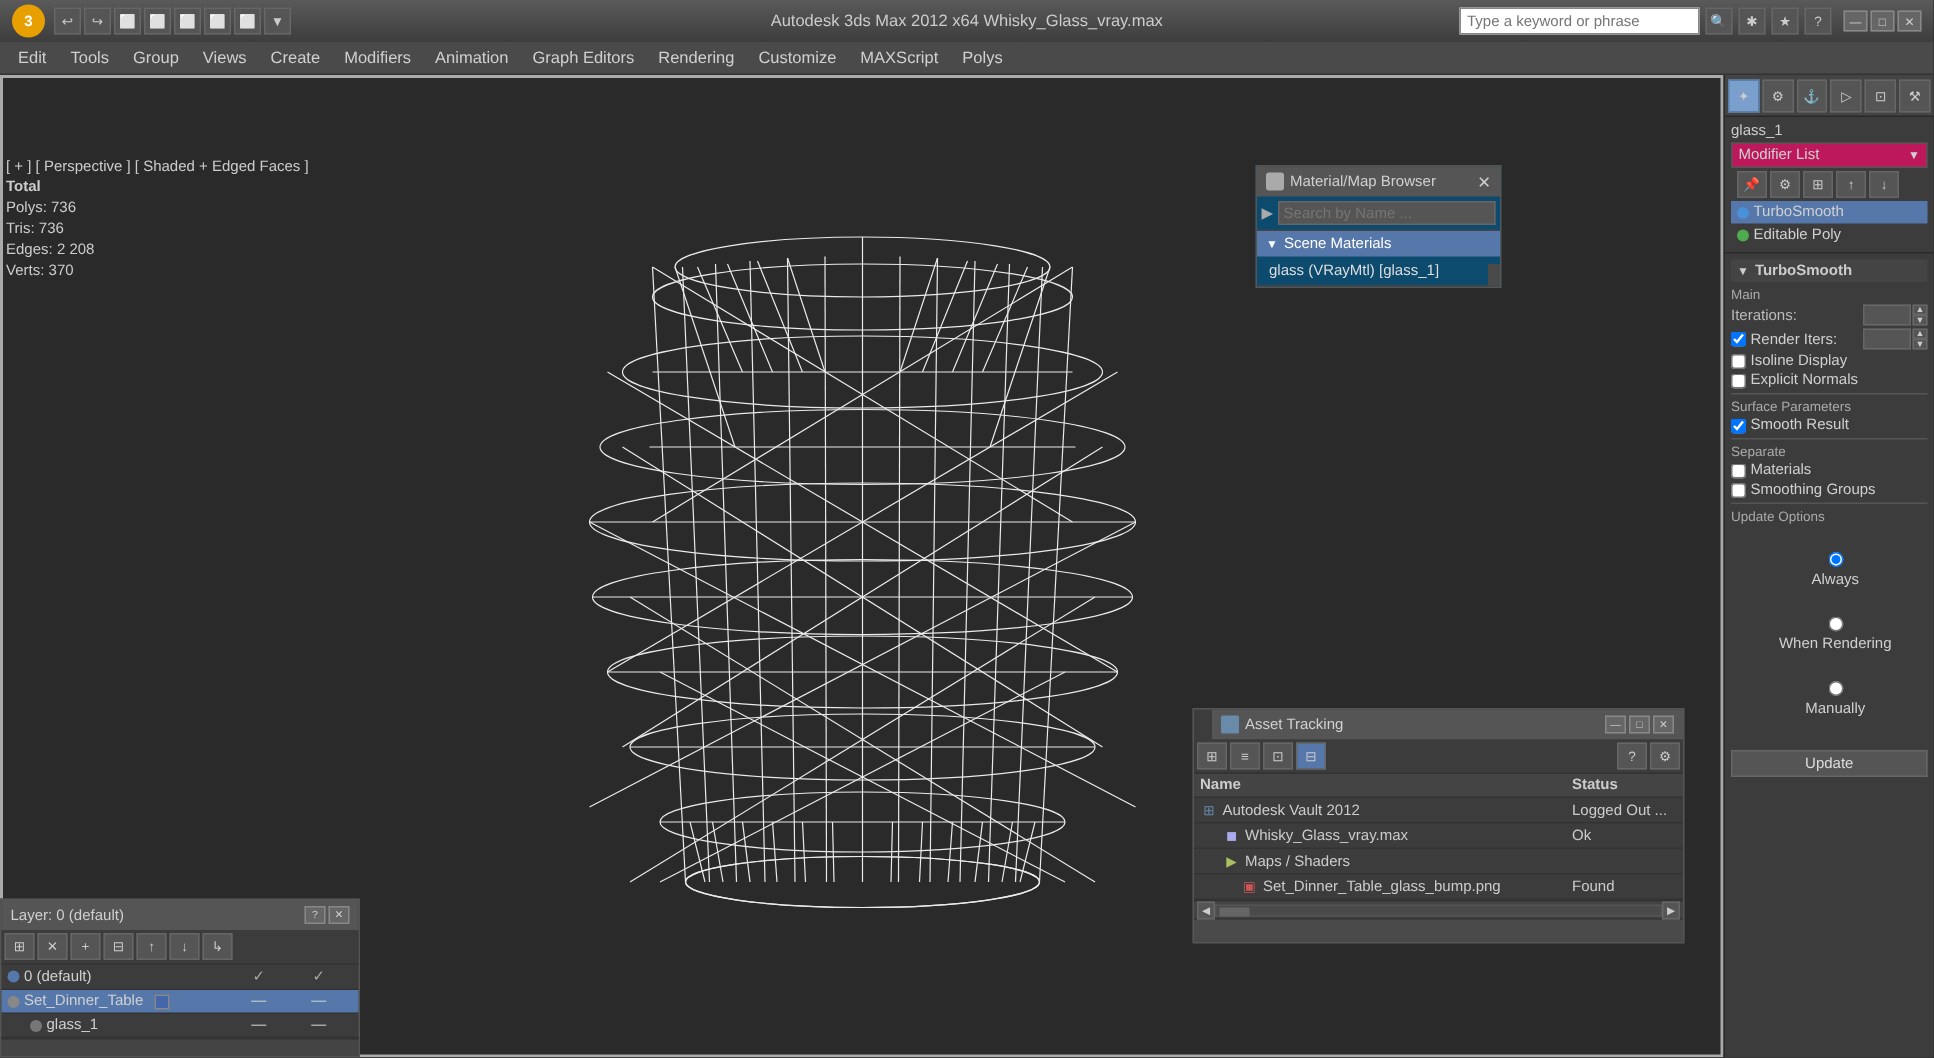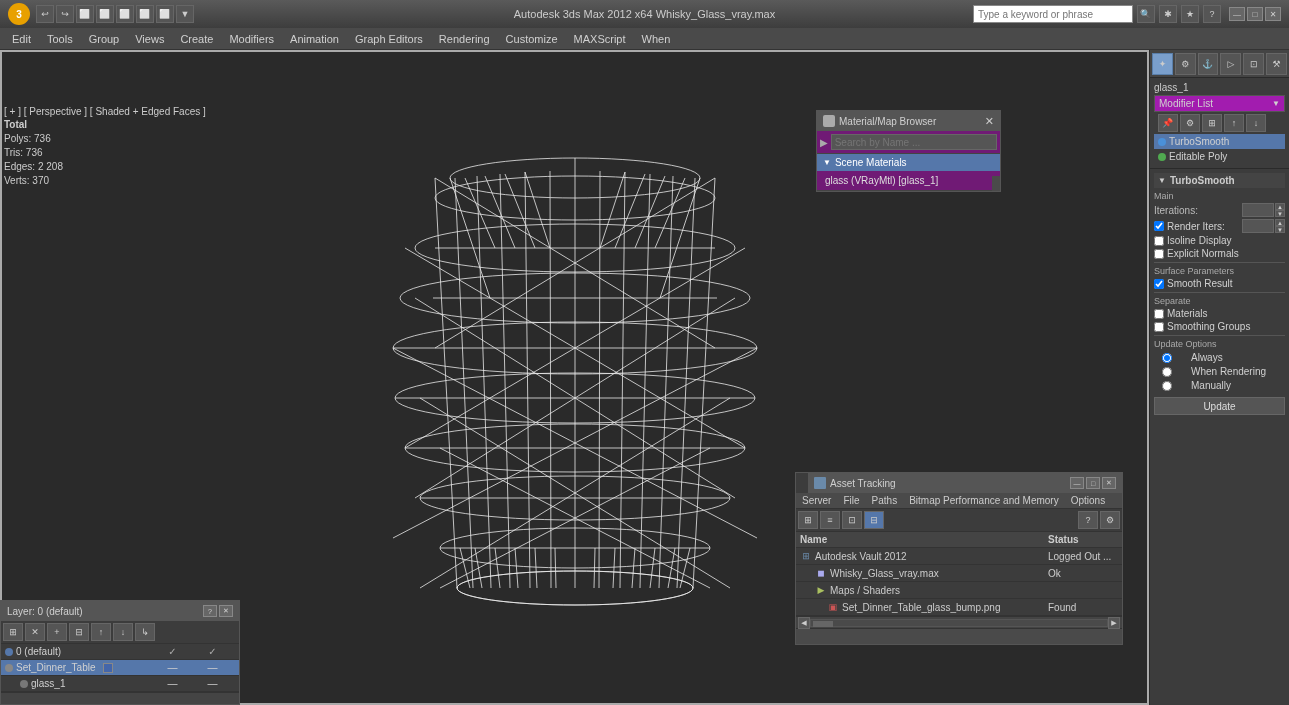--- a/index.html
+++ b/index.html
@@ -198,21 +198,21 @@
 
     #modifier-section {
       padding: 4px;
     }
     #modifier-section .obj-name {
       font-size: 10px;
       color: #ccc;
       margin-bottom: 2px;
     }
     #modifier-section .mod-list-header {
-      background: #a21caf;
+      background: #be185d;
       padding: 2px 4px;
       font-size: 10px;
       display: flex;
       align-items: center;
       justify-content: space-between;
       border: 1px solid #555;
     }
     #modifier-section .mod-list-header .dropdown-arrow {
       font-size: 8px;
     }
@@ -347,36 +347,37 @@
       font-size: 10px;
       cursor: pointer;
       margin-top: 3px;
     }
     .radio-group {
       margin: 1px 0 1px 8px;
     }
     .radio-row {
       display: flex;
       align-items: center;
-      gap: 19px;
-      margin: 3px 0;
-      font-size: 10px;
+      gap: 3px;
+      margin: 19px 0;
+      font-size: 10px;
+      flex-direction: column;
     }
     .radio-row input[type=radio] {
       width: 10px;
       height: 10px;
     }
 
     
     #mat-browser {
       position: absolute;
       top: 60px;
       right: 148px;
-      width: 185px;
-      background: #701a75;
+      width: 164px;
+      background: #0c4a6e;
       border: 1px solid #555;
       z-index: 20;
     }
     #mat-browser .mat-title-bar {
       height: 20px;
       background: #555;
       display: flex;
       align-items: center;
       padding: 0 6px;
       font-size: 10px;
@@ -758,21 +759,21 @@
   <div class="menu-item">Tools</div>
   <div class="menu-item">Group</div>
   <div class="menu-item">Views</div>
   <div class="menu-item">Create</div>
   <div class="menu-item">Modifiers</div>
   <div class="menu-item">Animation</div>
   <div class="menu-item">Graph Editors</div>
   <div class="menu-item">Rendering</div>
   <div class="menu-item">Customize</div>
   <div class="menu-item">MAXScript</div>
-  <div class="menu-item">When</div>
+  <div class="menu-item">Polys</div>
 </div>
 
 <div id="main-area">
 
   <div id="viewport">
     <div id="viewport-border"></div>
 
     <div id="viewport-label">[ + ] [ Perspective ] [ Shaded + Edged Faces ]</div>
 
     <div id="stats-panel">
@@ -1011,27 +1012,20 @@
     <div class="at-title-text">
       <div class="at-icon"></div>
       <span>Asset Tracking</span>
     </div>
     <div class="at-win-controls">
       <div class="at-win-btn">—</div>
       <div class="at-win-btn">□</div>
       <div class="at-win-btn">✕</div>
     </div>
   </div>
-  <div class="at-menubar">
-    <div class="at-menu-item">Server</div>
-    <div class="at-menu-item">File</div>
-    <div class="at-menu-item">Paths</div>
-    <div class="at-menu-item">Bitmap Performance and Memory</div>
-    <div class="at-menu-item">Options</div>
-  </div>
   <div class="at-toolbar">
     <div class="at-tools-left">
       <div class="at-tool-btn">⊞</div>
       <div class="at-tool-btn">≡</div>
       <div class="at-tool-btn">⊡</div>
       <div class="at-tool-btn active">⊟</div>
     </div>
     <div class="at-tools-right">
       <div class="at-tool-btn">?</div>
       <div class="at-tool-btn">⚙</div>

